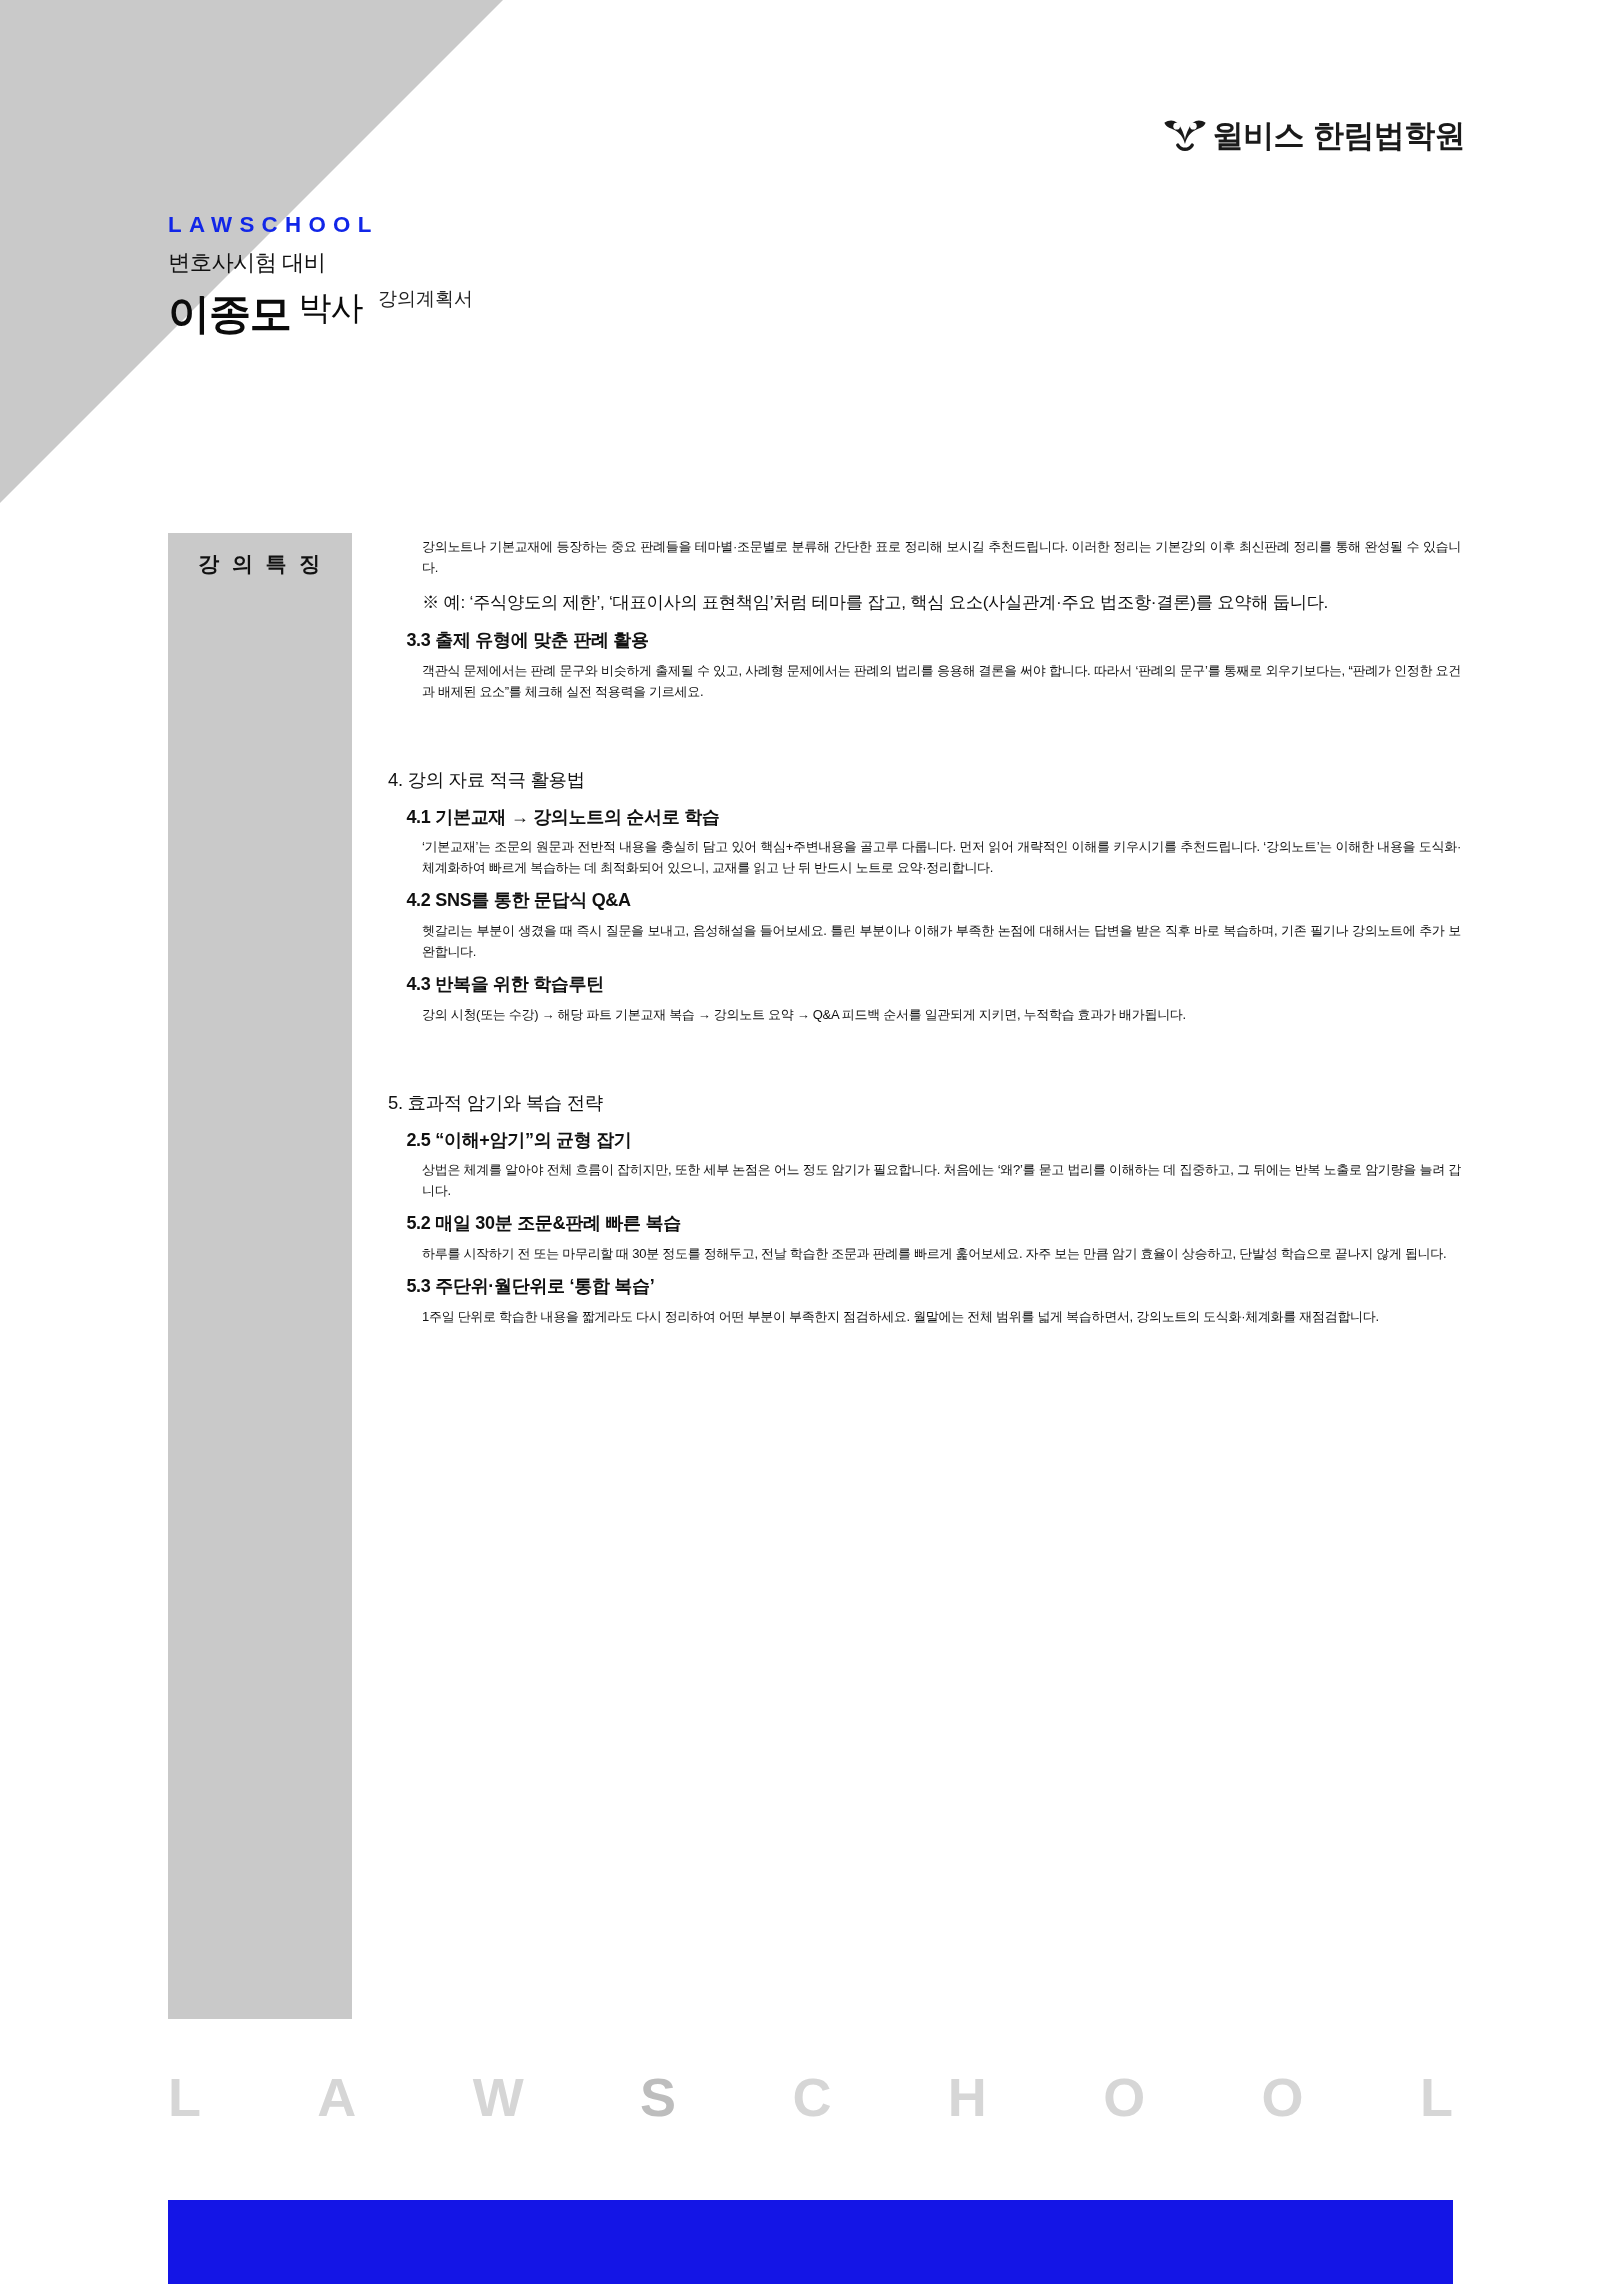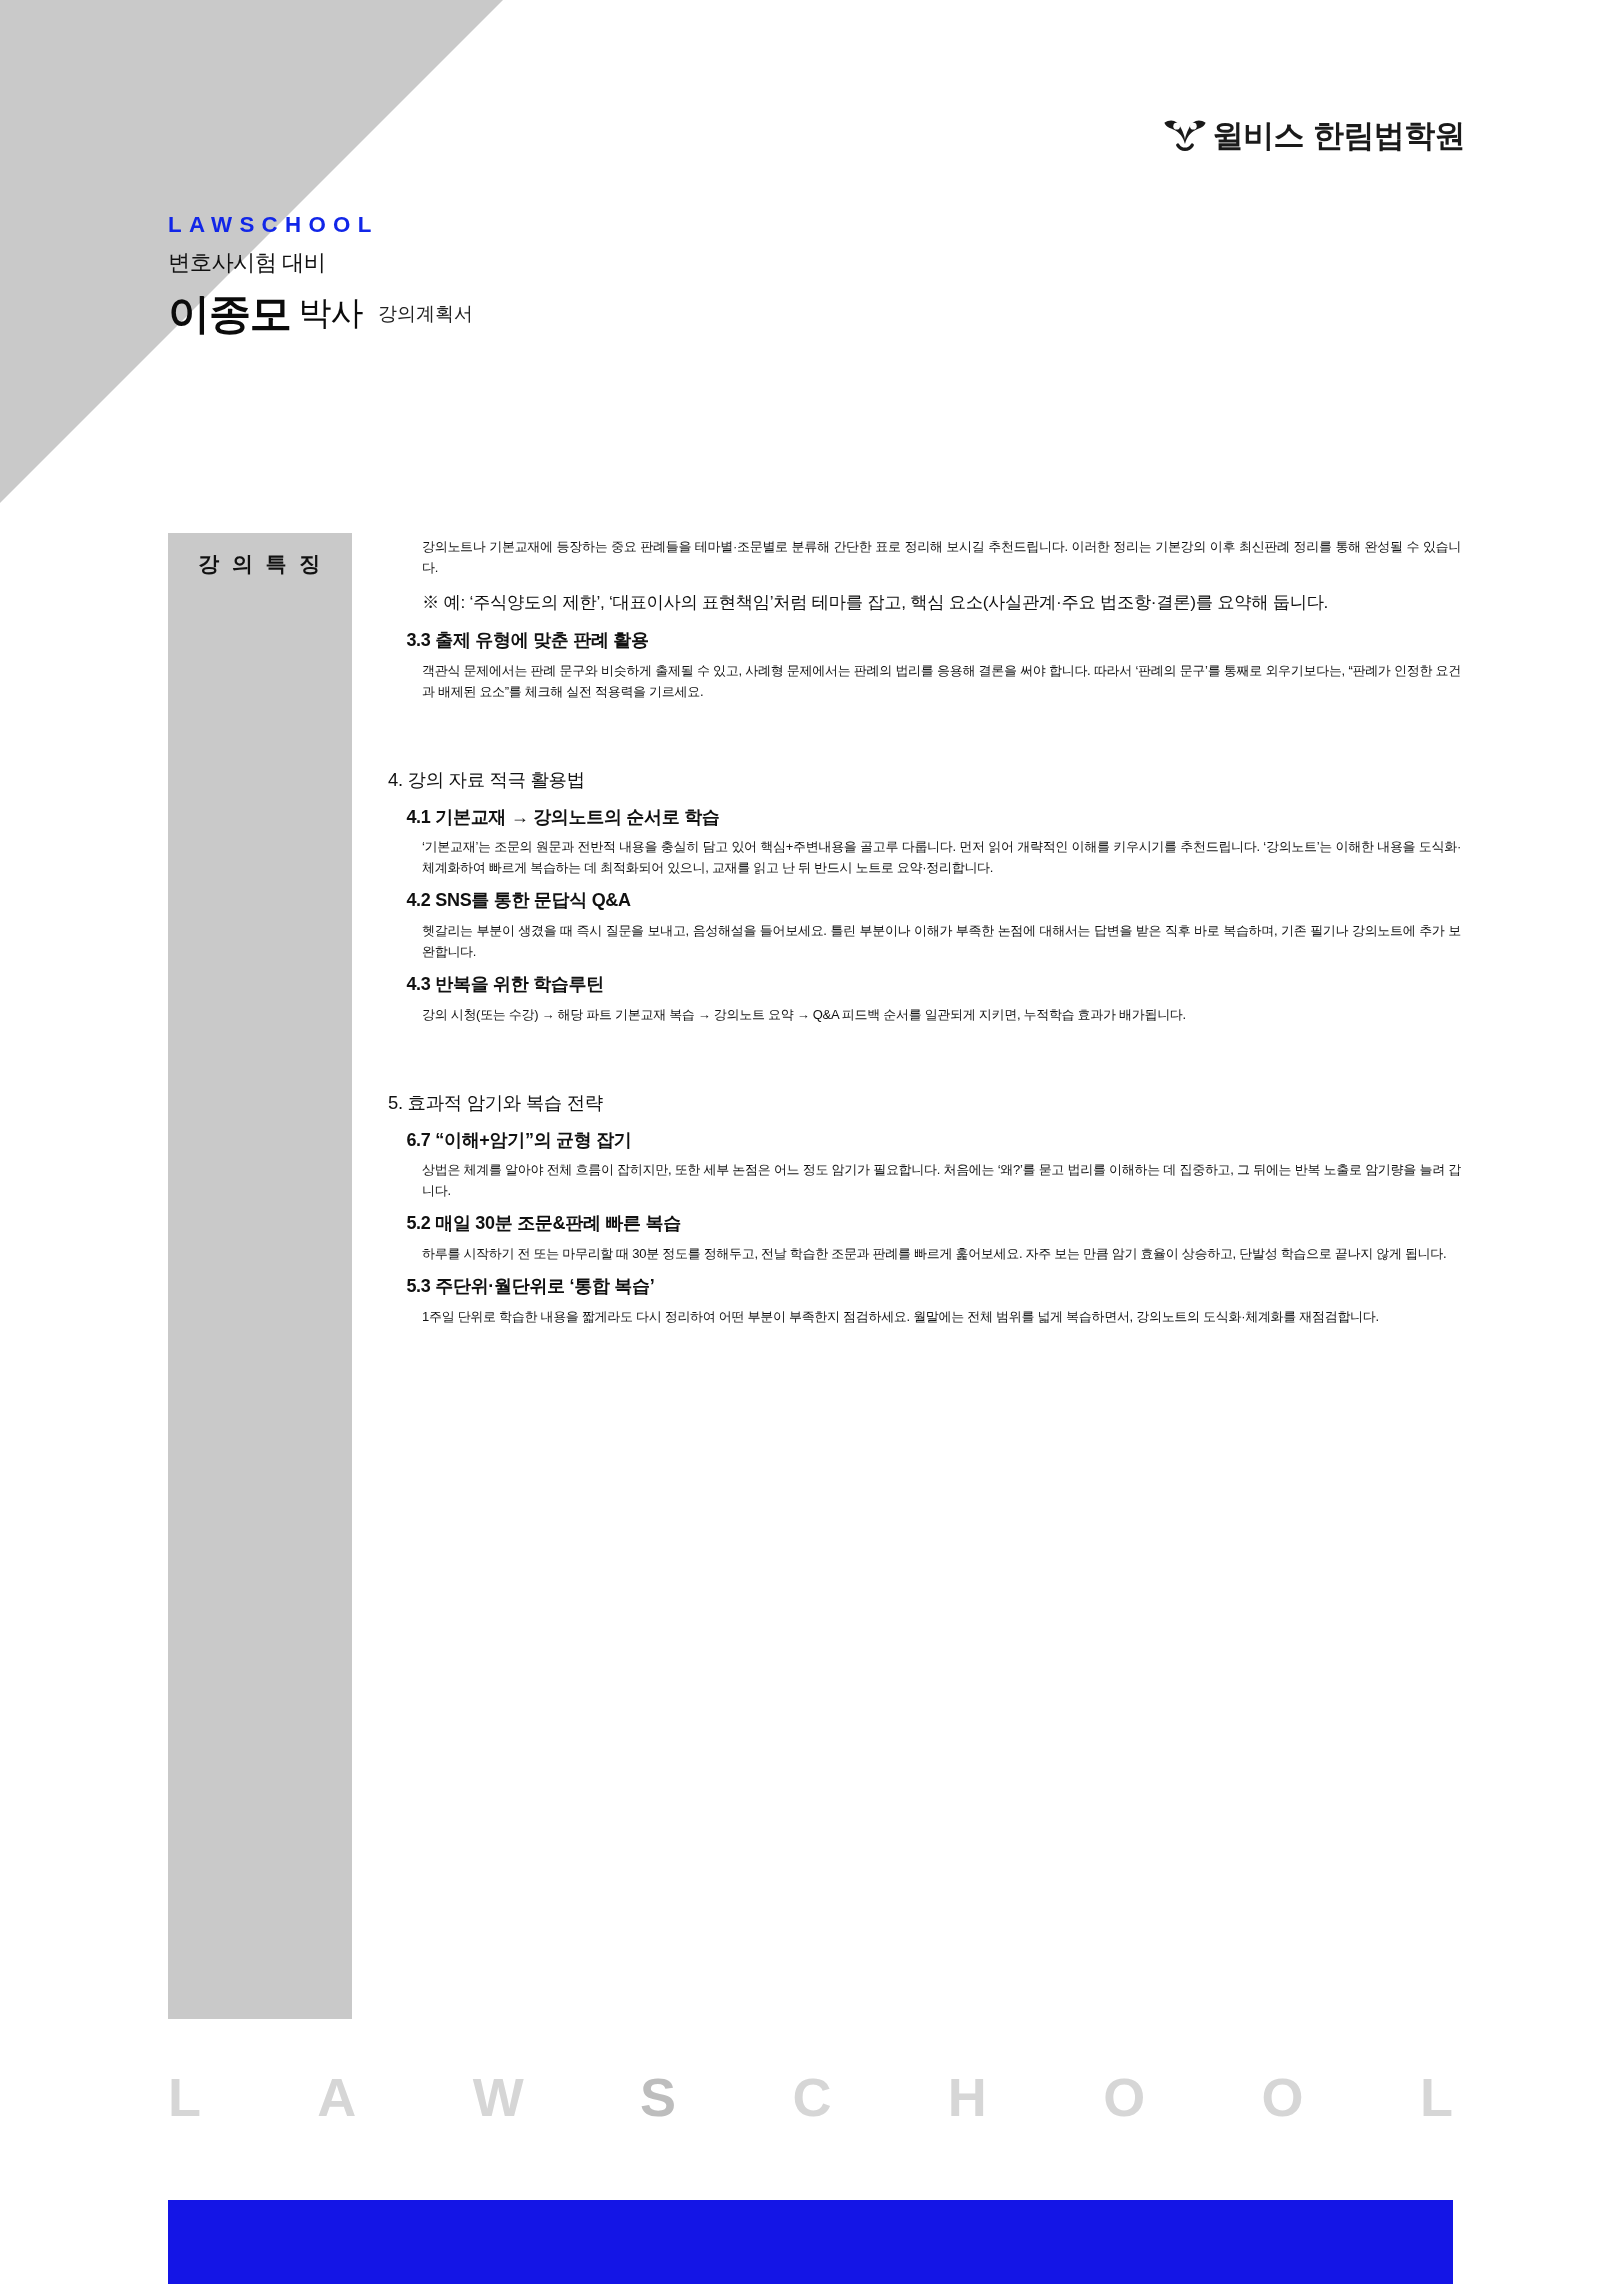--- a/index.html
+++ b/index.html
@@ -63,21 +63,21 @@
     margin-bottom: 10px;
   }
   .subtitle {
     font-size: 22.3px;
     color: #111;
     margin-bottom: 7.8px;
     letter-spacing: -0.6px;
   }
   .name-row {
     display: flex;
-    align-items: center;
+    align-items: flex-start;
     gap: 7.8px;
     margin-bottom: 10px;
   }
   .name-main {
     font-size: 42px;
     font-weight: bold;
     color: #0b0b0b;
     letter-spacing: -1.1px;
   }
   .name-title {
@@ -240,21 +240,21 @@
   <h4 class="sub-head">4.1 기본교재 → 강의노트의 순서로 학습</h4>
   <p class="para">‘기본교재’는 조문의 원문과 전반적 내용을 충실히 담고 있어 핵심+주변내용을 골고루 다룹니다. 먼저 읽어 개략적인 이해를 키우시기를 추천드립니다. ‘강의노트’는 이해한 내용을 도식화·체계화하여 빠르게 복습하는 데 최적화되어 있으니, 교재를 읽고 난 뒤 반드시 노트로 요약·정리합니다.</p>
   <h4 class="sub-head">4.2 SNS를 통한 문답식 Q&amp;A</h4>
   <p class="para">헷갈리는 부분이 생겼을 때 즉시 질문을 보내고, 음성해설을 들어보세요. 틀린 부분이나 이해가 부족한 논점에 대해서는 답변을 받은 직후 바로 복습하며, 기존 필기나 강의노트에 추가 보완합니다.</p>
   <h4 class="sub-head">4.3 반복을 위한 학습루틴</h4>
   <p class="para">강의 시청(또는 수강) → 해당 파트 기본교재 복습 → 강의노트 요약 → Q&amp;A 피드백 순서를 일관되게 지키면, 누적학습 효과가 배가됩니다.</p>
 
   <div class="gap-lg"></div>
 
   <h3 class="sec-head">5. 효과적 암기와 복습 전략</h3>
-  <h4 class="sub-head">6.7 “이해+암기”의 균형 잡기</h4>
+  <h4 class="sub-head">2.5 “이해+암기”의 균형 잡기</h4>
   <p class="para">상법은 체계를 알아야 전체 흐름이 잡히지만, 또한 세부 논점은 어느 정도 암기가 필요합니다. 처음에는 ‘왜?’를 묻고 법리를 이해하는 데 집중하고, 그 뒤에는 반복 노출로 암기량을 늘려 갑니다.</p>
   <h4 class="sub-head">5.2 매일 30분 조문&amp;판례 빠른 복습</h4>
   <p class="para">하루를 시작하기 전 또는 마무리할 때 30분 정도를 정해두고, 전날 학습한 조문과 판례를 빠르게 훑어보세요. 자주 보는 만큼 암기 효율이 상승하고, 단발성 학습으로 끝나지 않게 됩니다.</p>
   <h4 class="sub-head">5.3 주단위·월단위로 ‘통합 복습’</h4>
   <p class="para">1주일 단위로 학습한 내용을 짧게라도 다시 정리하여 어떤 부분이 부족한지 점검하세요. 월말에는 전체 범위를 넓게 복습하면서, 강의노트의 도식화·체계화를 재점검합니다.</p>
 </div>
 
 <div class="watermark">
   <span>L</span>
   <span>A</span>

